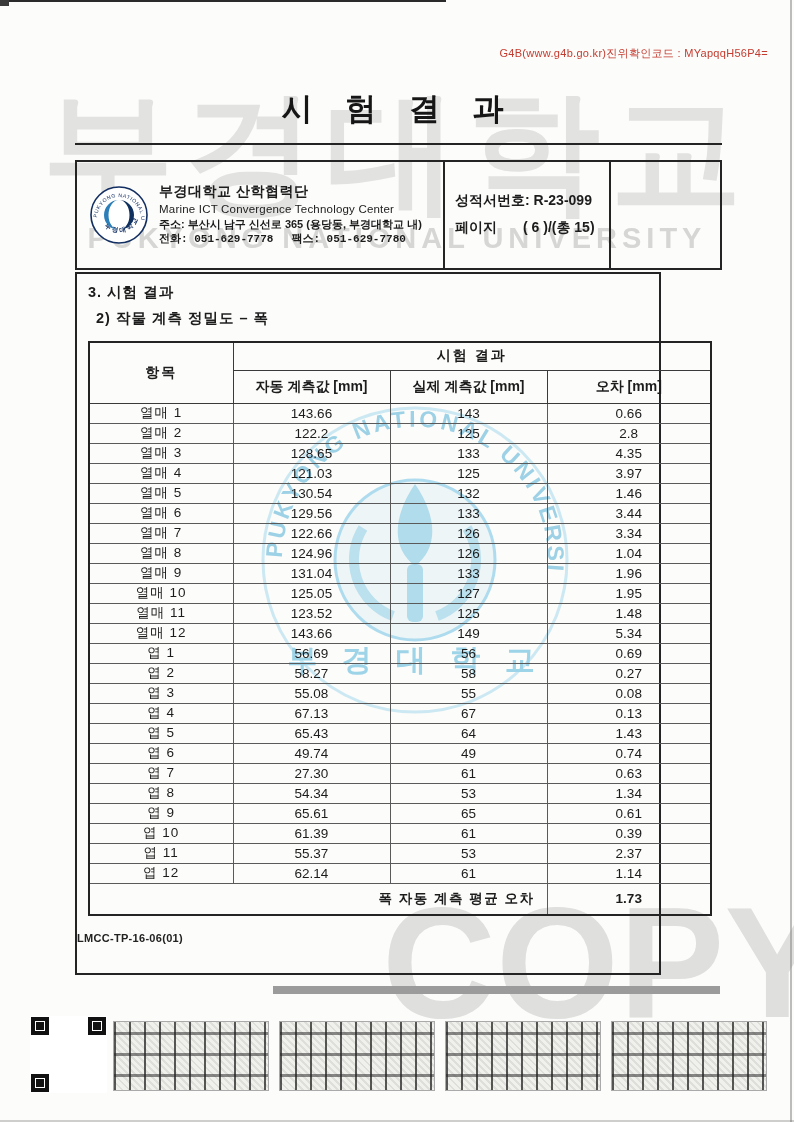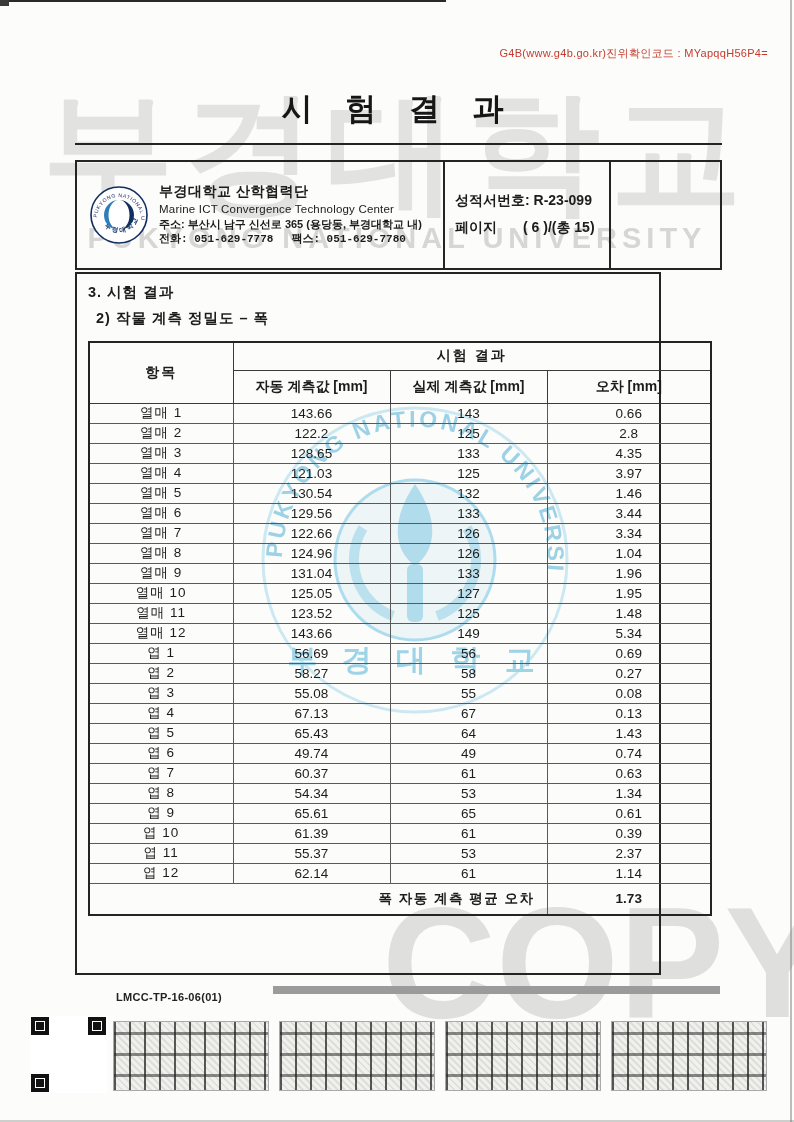--- a/index.html
+++ b/index.html
@@ -71,21 +71,21 @@
   .th-group{height:28px;letter-spacing:2px;}
   .th-item{width:144px;letter-spacing:2px;}
   .th-col{height:33px;}
   tbody td{height:20px;border-top:1px solid var(--border-light);border-bottom:1px solid var(--border-light);}
   tbody td:first-child{letter-spacing:1px;}
   .tf-label{height:32px;text-align:right !important;font-weight:bold;font-size:14px;
     padding-right:12px;letter-spacing:1.5px;border:1.5px solid #3a3a3a;}
   .tf-value{font-weight:bold;font-size:14px;border:1.5px solid #3a3a3a;}
 
   
-  .doc-code{position:absolute;left:77px;top:991px;font-size:11px;z-index:2;letter-spacing:.3px;font-weight:bold;color:#222;margin-left:39px;}
+  .doc-code{position:absolute;left:77px;top:932px;font-size:11px;z-index:2;letter-spacing:.3px;font-weight:bold;color:#222;}
   .gray-bar{position:absolute;left:273px;top:986px;width:447px;height:8px;background:var(--bar-gray);z-index:2;}
 
   .qr{position:absolute;left:30px;top:1016px;width:77px;height:77px;z-index:2;background:#fff;
     background-image:
       repeating-linear-gradient(0deg,#141414 0 3px,transparent 3px 7px),
       repeating-linear-gradient(90deg,#141414 0 3px,transparent 3px 8px);
     background-blend-mode:screen;}
   .qr .finder{position:absolute;width:18px;height:18px;border:4px solid #111;background:#fff;}
   .qr .finder::after{content:"";position:absolute;left:3px;top:3px;width:4px;height:4px;background:#111;box-shadow:0 0 0 2px #111;}
   .qr .f-tl{left:1px;top:1px;} .qr .f-tr{right:1px;top:1px;} .qr .f-bl{left:1px;bottom:1px;}
@@ -294,21 +294,21 @@
             <td>1.43</td>
           </tr>
           <tr>
             <td>엽 6</td>
             <td>49.74</td>
             <td>49</td>
             <td>0.74</td>
           </tr>
           <tr>
             <td>엽 7</td>
-            <td>60.37</td>
+            <td>27.30</td>
             <td>61</td>
             <td>0.63</td>
           </tr>
           <tr>
             <td>엽 8</td>
             <td>54.34</td>
             <td>53</td>
             <td>1.34</td>
           </tr>
           <tr>

